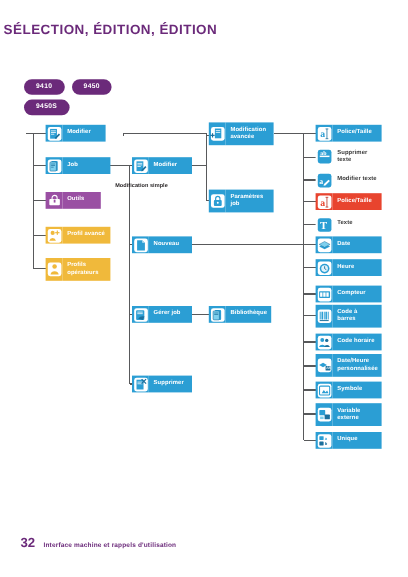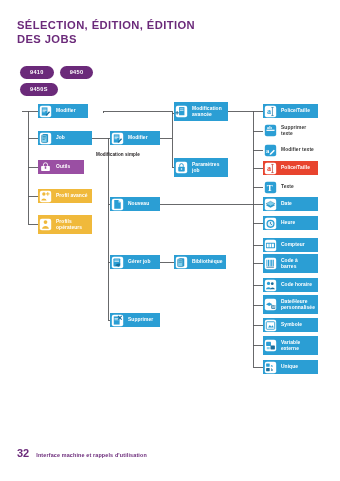--- a/index.html
+++ b/index.html
@@ -5,21 +5,21 @@
   html,body{margin:0;padding:0;background:#ffffff;}
   body{
     width:340px;height:481px;position:relative;overflow:hidden;
     font-family:"Liberation Sans","DejaVu Sans",sans-serif;
     -webkit-font-smoothing:antialiased;
   }
   .page{position:absolute;inset:0;background:#fff;}
 
   
   .title{
-    position:absolute;left:17px;top:18px;width:250px;
+    position:absolute;left:3px;top:18px;width:250px;
     color:#6b2a7a;font-size:11.2px;font-weight:bold;line-height:14px;
     letter-spacing:.4px;
   }
   .title-l2{display:block;}
 
   
   .badges{position:absolute;left:20px;top:66px;width:150px;}
   .badge-row{display:flex;gap:6px;margin-bottom:4px;}
   .badge{
     background:#6b2a7a;color:#ffffff;border-radius:7px;
@@ -73,21 +73,20 @@
   .pg{color:#6b2a7a;font-size:11px;font-weight:bold;}
   .ftxt{color:#6b2a7a;font-size:5.4px;font-weight:bold;letter-spacing:.15px;}
 </style>
 </head>
 <body>
 
 <div class="page">
 
   <div class="title">
     <span>SÉLECTION, ÉDITION, ÉDITION</span>
-    <span class="title-l2">DES JOBS</span>
   </div>
 
   <div class="badges">
     <div class="badge-row">
       <span class="badge">9410</span>
       <span class="badge">9450</span>
     </div>
     <div class="badge-row">
       <span class="badge">9450S</span>
     </div>

